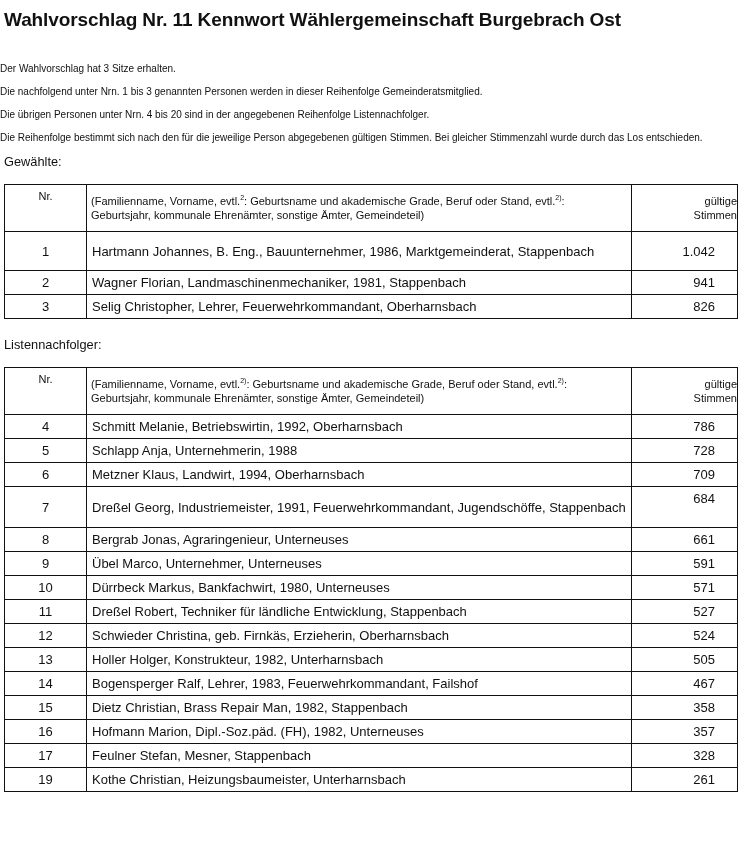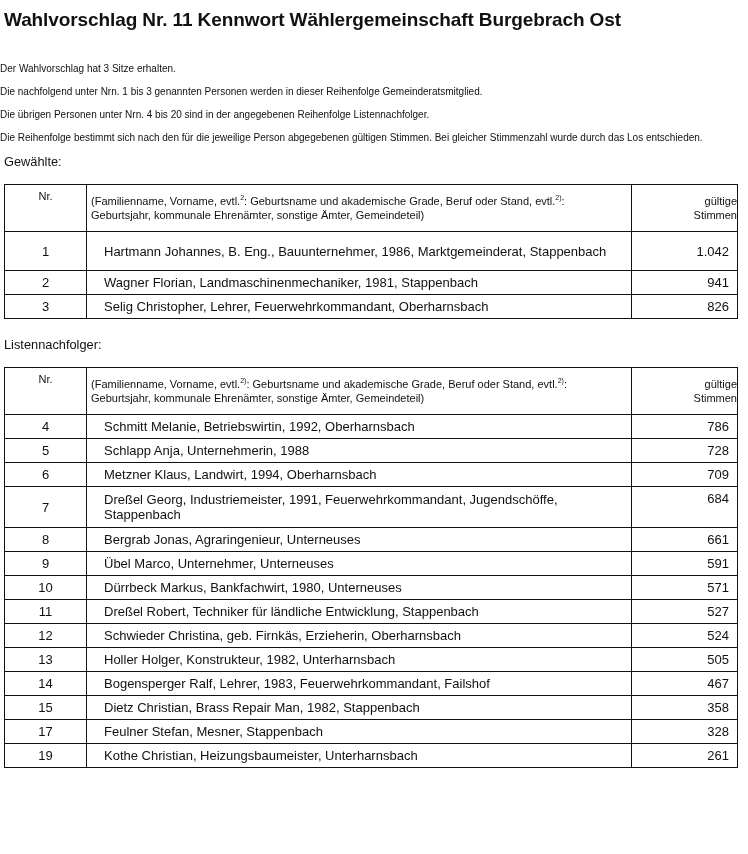--- a/index.html
+++ b/index.html
@@ -25,22 +25,22 @@
     position: absolute; left: 4px; width: 734px;
     border-collapse: collapse; table-layout: fixed;
     font-size: 13px;
   }
   td, th {
     border: 1px solid #111111; padding: 0;
     vertical-align: middle;
   }
   th { font-weight: normal; }
   .col-nr { width: 81px; text-align: center; }
-  .col-name { width: 536px; text-align: left; padding-left: 17px; }
-  .col-votes { text-align: right; padding-right: 8px; }
+  .col-name { width: 536px; text-align: left; padding-left: 5px; }
+  .col-votes { text-align: right; padding-right: 22px; }
   .hdr th { font-size: 11px; line-height: 14px; height: 42px; }
   .hdr th.col-nr { vertical-align: top; padding-top: 4px; }
   .hdr th.col-name { padding-left: 4px; padding-right: 4px; }
   .hdr th.col-votes { text-align: right; padding-right: 0; }
   sup { font-size: 7px; line-height: 0; }
   tr.row td { height: 23px; }
   tr.row-2line td { height: 36px; line-height: 15px; }
   tr.row-2line td.col-votes.top { vertical-align: top; padding-top: 4px; }
 </style>
 </head>
@@ -143,20 +143,25 @@
     <td class="col-nr">14</td>
     <td class="col-name">Bogensperger Ralf, Lehrer, 1983, Feuerwehrkommandant, Failshof</td>
     <td class="col-votes">467</td>
   </tr>
   <tr class="row">
     <td class="col-nr">15</td>
     <td class="col-name">Dietz Christian, Brass Repair Man, 1982, Stappenbach</td>
     <td class="col-votes">358</td>
   </tr>
   <tr class="row">
+    <td class="col-nr">16</td>
+    <td class="col-name">Hofmann Marion, Dipl.-Soz.päd. (FH), 1982, Unterneuses</td>
+    <td class="col-votes">357</td>
+  </tr>
+  <tr class="row">
     <td class="col-nr">17</td>
     <td class="col-name">Feulner Stefan, Mesner, Stappenbach</td>
     <td class="col-votes">328</td>
   </tr>
   <tr class="row">
     <td class="col-nr">19</td>
     <td class="col-name">Kothe Christian, Heizungsbaumeister, Unterharnsbach</td>
     <td class="col-votes">261</td>
   </tr>
 </tbody>

